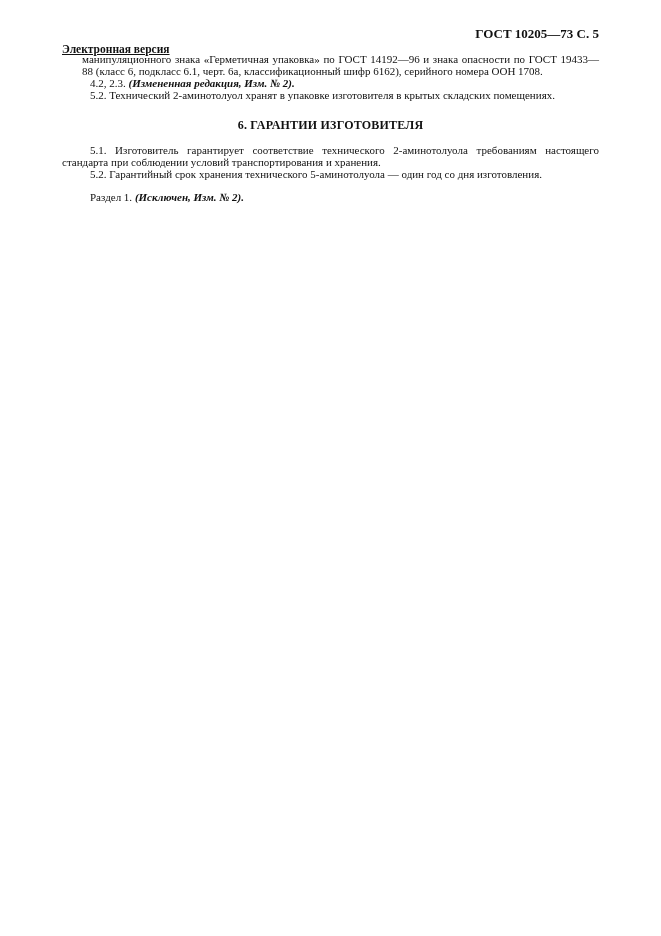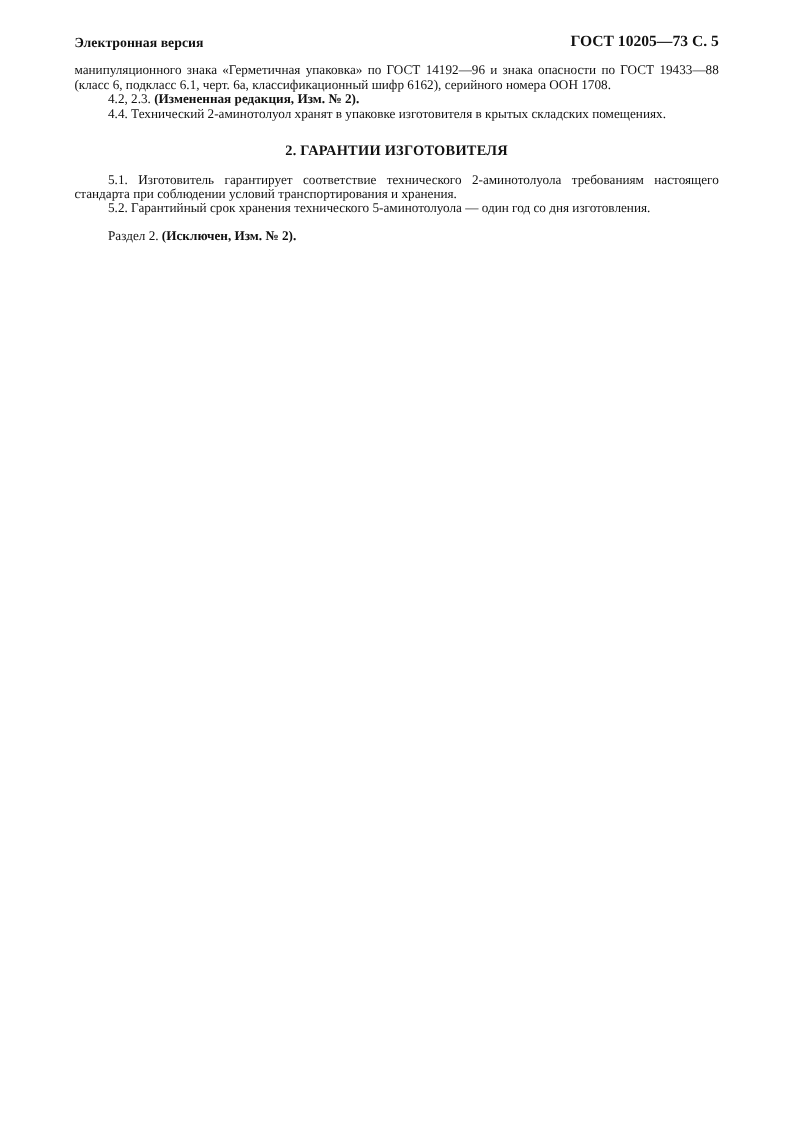--- a/index.html
+++ b/index.html
@@ -1,46 +1,46 @@
 <!DOCTYPE html>
 <html><head>
   <meta charset="utf-8">
   <style>
     html, body { margin: 0; padding: 0; background: #ffffff; }
     body { width: 661px; height: 936px; position: relative; overflow: hidden;
       font-family: "Liberation Serif", "DejaVu Serif", serif; color: #111; }
     .page { position: absolute; left: 62px; top: 0; width: 537px; }
     .header { position: absolute; top: 26px; left: 0; width: 537px; height: 14px;
       font-weight: bold; font-size: 11.5px; }
-    .header .left { position: absolute; left: 0; top: 4px; }
+    .header .left { position: absolute; left: 0; top: 17px; text-decoration: underline; }
     .header .right { position: absolute; right: 0; top: 0; font-size: 13px; }
     .body-text { position: absolute; left: 0; top: 53px; width: 537px;
       font-size: 11px; line-height: 12px; text-align: justify; }
     .body-text p { margin: 0; text-indent: 28px; }
-    .body-text p.noindent { text-indent: 0; }
-    .body-text .b { font-weight: bold; }
+    .body-text p.noindent { text-indent: 0; margin-left: 20px; }
+    .body-text .b { font-weight: bold; font-style: italic; }
     .section-title { text-align: center; font-weight: bold; font-size: 12px;
       text-indent: 0 !important; margin: 18px 0 13px 0 !important; letter-spacing: 0.2px; }
     .gap { height: 11px; }
     .lastline { text-align-last: left; }
   </style>
 </head>
 <body>
 
 <div class="page">
   <div class="header">
     <span class="left">Электронная версия</span>
     <span class="right">ГОСТ 10205—73 С. 5</span>
   </div>
 
   <div class="body-text">
     <p class="noindent lastline">манипуляционного знака «Герметичная  упаковка» по ГОСТ 14192—96 и знака опасности по ГОСТ 19433—88 (класс 6, подкласс 6.1, черт. 6а, классификационный шифр 6162), серийного номера ООН 1708.</p>
     <p><span>4.2, 2.3. </span><span class="b">(Измененная редакция, Изм. № 2).</span></p>
-    <p class="lastline">4.4. Технический 2-аминотолуол хранят в упаковке изготовителя в крытых складских помещениях.</p>
+    <p class="lastline">5.2. Технический 2-аминотолуол хранят в упаковке изготовителя в крытых складских помещениях.</p>
 
-    <p class="section-title">2. ГАРАНТИИ ИЗГОТОВИТЕЛЯ</p>
+    <p class="section-title">6. ГАРАНТИИ ИЗГОТОВИТЕЛЯ</p>
 
     <p class="lastline">5.1. Изготовитель гарантирует соответствие технического 2-аминотолуола требованиям настоящего стандарта при соблюдении условий транспортирования и хранения.</p>
     <p class="lastline">5.2. Гарантийный срок хранения технического 5-аминотолуола — один год со дня изготовления.</p>
     <div class="gap"></div>
-    <p><span>Раздел 2. </span><span class="b">(Исключен, Изм. № 2).</span></p>
+    <p><span>Раздел 1. </span><span class="b">(Исключен, Изм. № 2).</span></p>
   </div>
 </div>
 
 </body></html>

